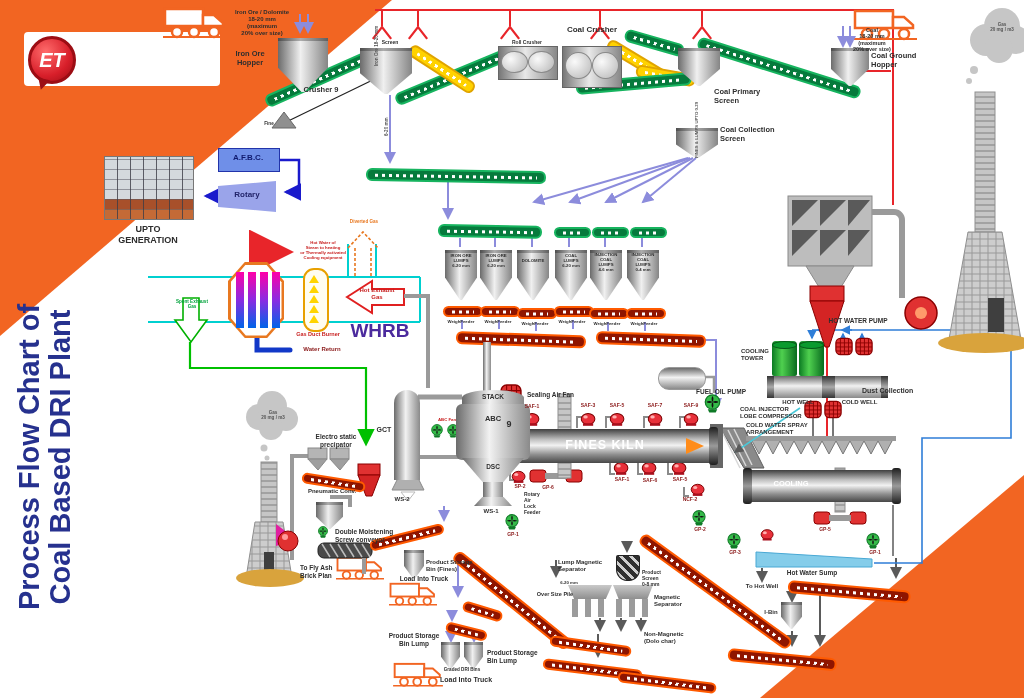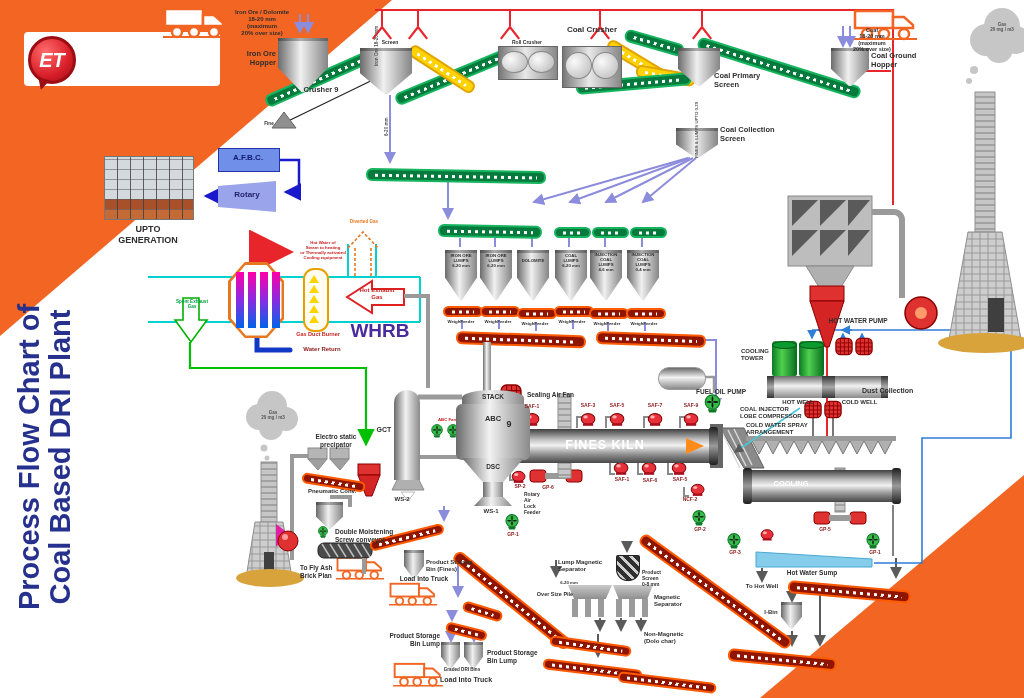--- a/index.html
+++ b/index.html
@@ -16,21 +16,21 @@
     border-right:7px solid transparent;border-top:11px solid #9c0d14;transform:rotate(12deg)}
   #logoText{position:absolute;left:58px;top:14px;font:900 19px "Liberation Sans",sans-serif;color:#1c1c1c;letter-spacing:.5px}
   #mainTitle{position:absolute;left:14px;top:634px;width:354px;transform:rotate(-90deg);transform-origin:0 0;
     font:bold 29px/1.08 "Liberation Sans",sans-serif;color:#26318e;text-align:center;white-space:pre-line;z-index:4}
   svg.layer{position:absolute;left:0;top:0;z-index:10}
   .L{position:absolute;font:bold 6px/1.18 "Liberation Sans",sans-serif;color:#2e2e2e;white-space:pre-line;
      text-align:center;z-index:40;pointer-events:none}
   .f4{font-size:4.3px}.f45{font-size:4.6px}.f5{font-size:5px}.f55{font-size:5.5px}.f6{font-size:6px}
   .f65{font-size:6.5px}.f7{font-size:7px}.f75{font-size:7.5px}.f8{font-size:8px}.f9{font-size:9px}
   .f12{font-size:12.5px;letter-spacing:1px}.f19{font-size:19px}
-  .la{text-align:left}.ra{text-align:right}
+  .la{text-align:left}.ra{}
   .red{color:#c82020}.org{color:#e87820}.mar{color:#8b1a1a}.wht{color:#fff}.pur{color:#4b2a9d}.gry{color:#555}
   .V{writing-mode:vertical-rl;transform:rotate(180deg);white-space:nowrap}
   .conv{position:absolute;height:9px;border-radius:6px;transform-origin:0 50%;z-index:22}
   .conv:before{content:"";position:absolute;left:7px;right:7px;top:50%;height:3px;transform:translateY(-50%);
      background:repeating-linear-gradient(90deg,#fff 0 3px,transparent 3px 7px)}
   .cg{background:#067a3c;border:2px solid #17b45f}
   .cy{background:#ffd200;border:2px solid #e0a400}
   .co{background:#8f1500;border:2px solid #ff5a00}
   .sm{height:7px}
   .bin{position:absolute;background:linear-gradient(90deg,#6b6b6b,#f0f0f0 45%,#858585);
@@ -476,21 +476,21 @@
 20% over size)</div>
   <div class="L f75 ra" style="left:224px;top:50px;width:52px">Iron Ore
 Hopper</div>
   <div class="L f75" style="left:296px;top:86px;width:50px">Crusher 9</div>
   <div class="L f45" style="left:256px;top:121px;width:26px">Fine</div>
   <div class="L f5" style="left:370px;top:40px;width:40px">Screen</div>
   <div class="L f45 V gry" style="left:374px;top:14px;height:64px">Iron Ore 18-20 mm</div>
   <div class="L f45 V gry" style="left:384px;top:102px;height:50px">6-20 mm</div>
   <div class="L f5" style="left:496px;top:40px;width:62px">Roll Crusher</div>
   <div class="L f8" style="left:556px;top:25px;width:72px">Coal Crusher</div>
-  <div class="L f75 la" style="left:714px;top:72px;width:62px">Coal Primary
+  <div class="L f75 la" style="left:714px;top:88px;width:62px">Coal Primary
 Screen</div>
   <div class="L f4 V gry" style="left:694px;top:84px;height:92px">FINES &amp; LUMPS UPTO 0-20</div>
   <div class="L f75 la" style="left:720px;top:126px;width:82px">Coal Collection
 Screen</div>
   <div class="L f55" style="left:836px;top:27px;width:72px">Coal
 18-20 mm
 (maximum
 20% over size)</div>
   <div class="L f75 la" style="left:871px;top:52px;width:58px">Coal Ground
 Hopper</div>

